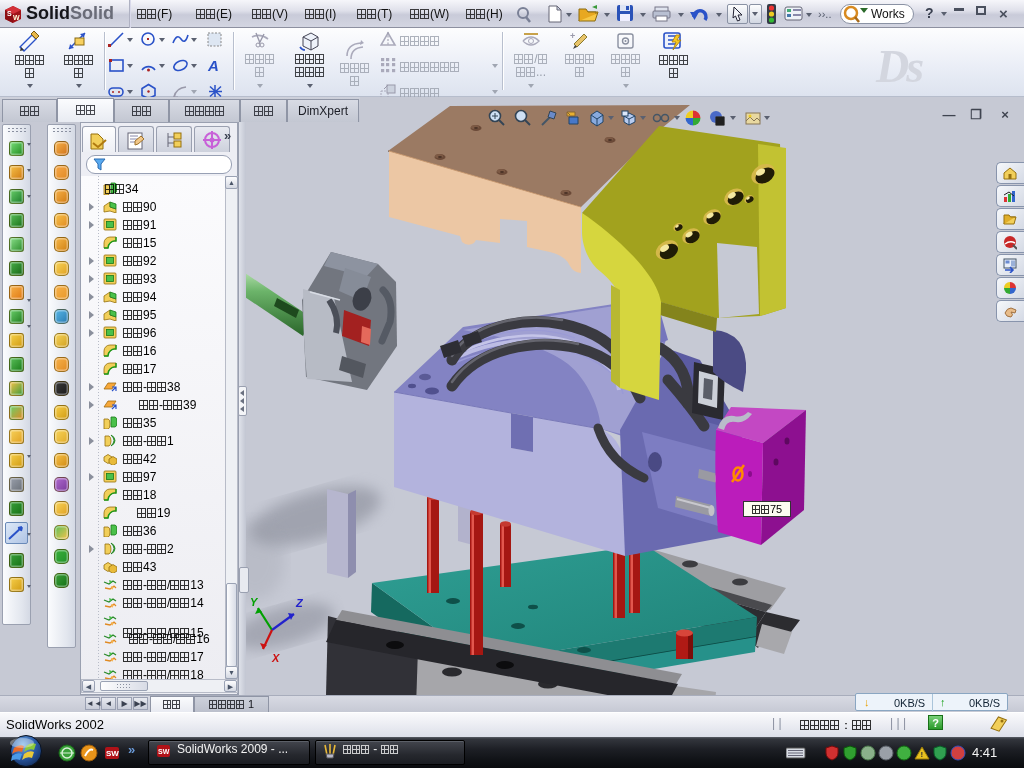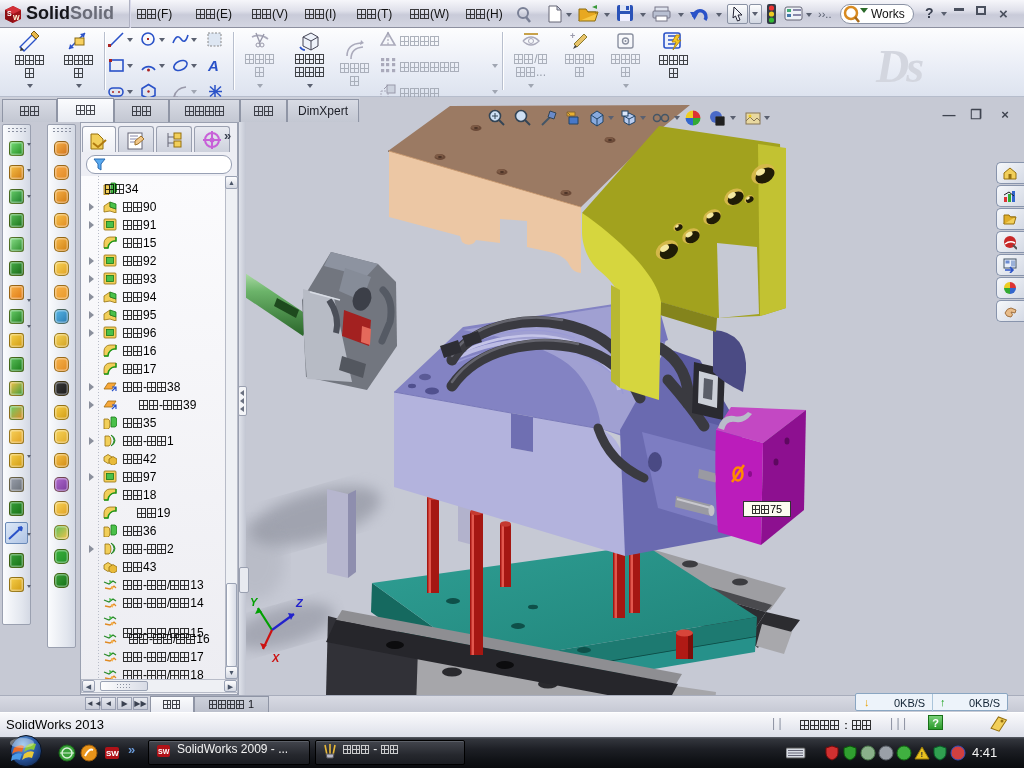--- a/index.html
+++ b/index.html
@@ -894,21 +894,21 @@
 <div class="mtab act abs" style="left:150px;width:44px"><i class="k s"></i><i class="k s"></i></div>
 <div class="mtab abs" style="left:194px;width:75px"><i class="k s"></i><i class="k s"></i><i class="k s"></i><i class="k s"></i> 1</div>
 <div id="net" class="abs">
     <span style="position:absolute;left:8px;top:2px;color:#e8a000;font-weight:bold">↓</span>
 <span style="position:absolute;left:38px;top:3px">0KB/S</span>
 <span style="position:absolute;left:76px;top:0;color:#9ab;border-left:1px solid #aac4da;height:18px"></span>
 <span style="position:absolute;left:84px;top:2px;color:#18a018;font-weight:bold">↑</span>
 <span style="position:absolute;left:113px;top:3px">0KB/S</span>
   </div>
 <div id="status" class="abs"></div>
-<div class="abs" style="left:6px;top:717px;font-size:13px;color:#000">SolidWorks 2013</div>
+<div class="abs" style="left:6px;top:717px;font-size:13px;color:#000">SolidWorks 2002</div>
 <div class="abs" style="left:772px;top:716px;color:#8a90a0;font-size:12px">| |</div>
 <div class="abs" style="left:800px;top:717px;color:#000;font-size:12px"><i class="k"></i><i class="k"></i><i class="k"></i><i class="k"></i>：<i class="k"></i><i class="k"></i></div>
 <div class="abs" style="left:890px;top:716px;color:#8a90a0;font-size:12px">| | |</div>
 <div class="abs" style="left:928px;top:715px;width:15px;height:15px;background:linear-gradient(180deg,#7ad07a,#2a9a2a);border:1px solid #187018;color:#fff;font-size:11px;font-weight:bold;text-align:center;line-height:14px">?</div>
 <svg class="abs" style="left:988px;top:714px" width="22" height="18" viewBox="0 0 22 18">
     <path d="M2,12 L12,3 l7,5 -10,9 z" transform="rotate(-15 11 9)" fill="#f2cf5a" stroke="#96700e"></path>
     <circle cx="14" cy="7" r="1.5" fill="#96700e"></circle>
   </svg>
 <div id="task" class="abs"></div>
 <svg class="abs" style="left:4px;top:735px" width="45" height="33" viewBox="0 0 45 33">

